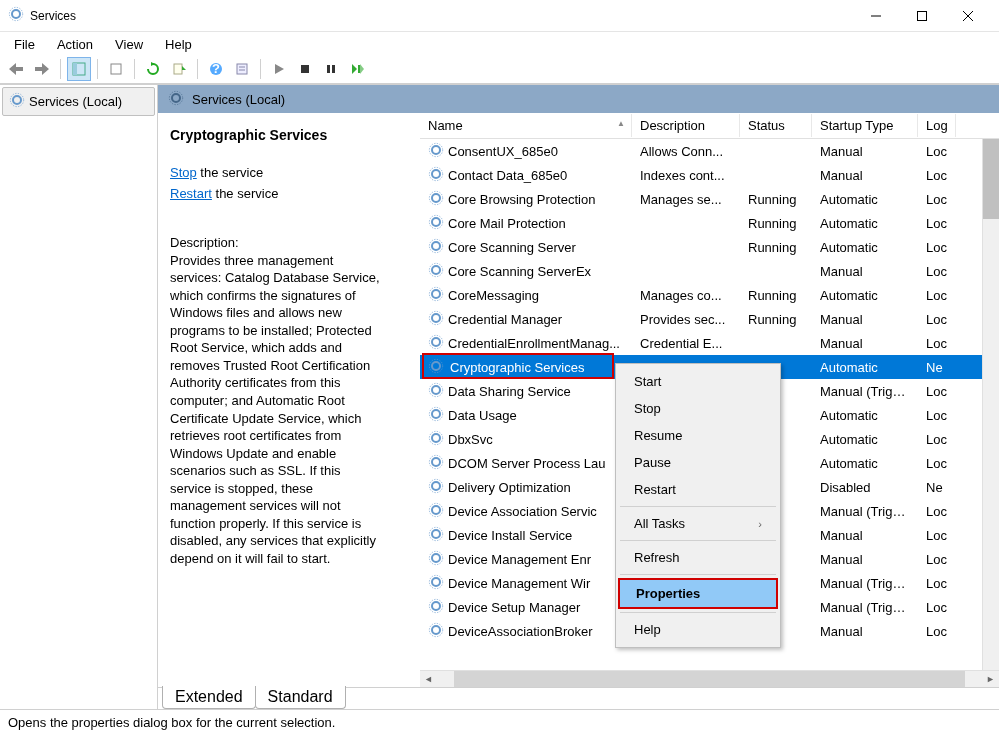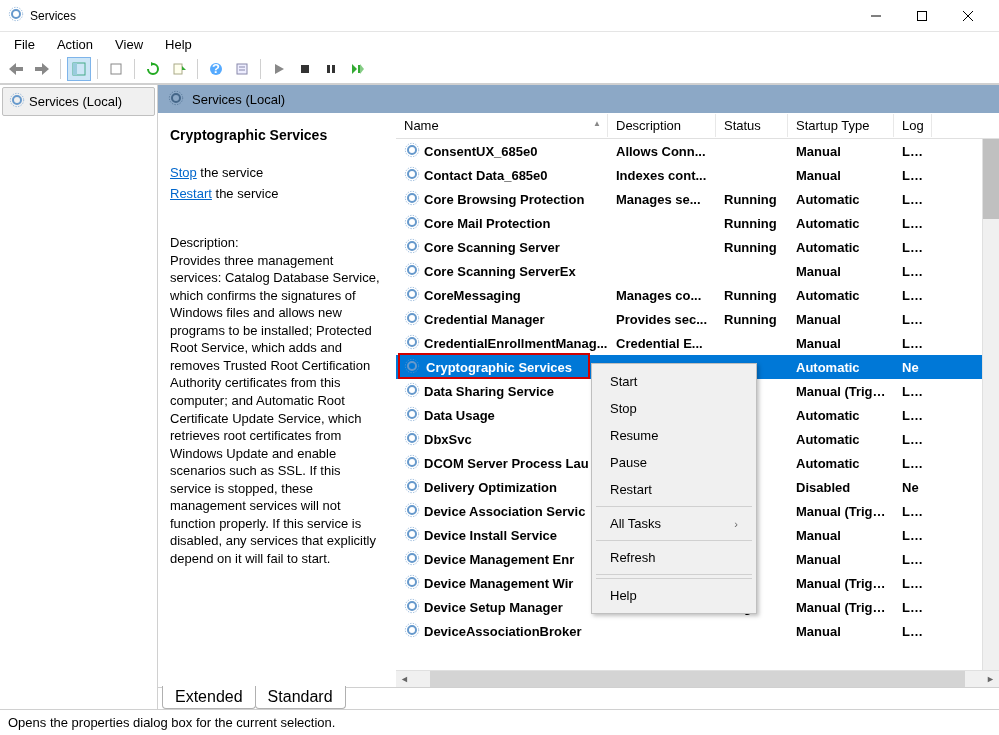--- a/index.html
+++ b/index.html
@@ -30,24 +30,24 @@
 .right-header .title { font-size: 13px; }
 
 .right-body { flex: 1; display: flex; background: #fff; overflow: hidden; }
 .detail-pane { width: 238px; padding: 14px 12px; border-right: 1px solid #fff; overflow: hidden; }
 .detail-pane h4 { font-weight: 700; font-size: 14px; margin-bottom: 20px; }
 .detail-pane .link { color: #0066cc; text-decoration: underline; cursor: pointer; }
 .detail-pane .actions { margin-bottom: 30px; line-height: 1.6; }
 .detail-pane .desc-label { margin-bottom: 2px; }
 .detail-pane .desc-text { line-height: 1.35; font-size: 13px; }
 
-.list-pane { flex: 1; display: flex; flex-direction: column; position: relative; overflow: hidden; }
+.list-pane { flex: 1; display: flex; flex-direction: column; position: relative; overflow: hidden; margin-left: 24px; }
 .list-header { display: flex; border-bottom: 1px solid #e0e0e0; background: #fff; height: 26px; align-items: center; }
 .list-header .col { padding: 4px 8px; border-right: 1px solid #e8e8e8; font-size: 13px; white-space: nowrap; overflow: hidden; }
-.list-rows { flex: 1; overflow-y: auto; position: relative; font-weight: bold; }
+.list-rows { flex: 1; overflow-y: auto; position: relative; }
 .list-row { display: flex; height: 24px; align-items: center; cursor: pointer; }
 .list-row.selected { background: #0078d7; color: #fff; }
 .list-row .cell { padding: 2px 8px; white-space: nowrap; overflow: hidden; text-overflow: ellipsis; font-size: 13px; }
 .col-name { width: 212px; display: flex; align-items: center; gap: 4px; }
 .col-desc { width: 108px; }
 .col-status { width: 72px; }
 .col-startup { width: 106px; }
 .col-logon { width: 38px; }
 
 
@@ -550,20 +550,23 @@
             <div class="cm-sep"></div>
             <div class="cm-item">
               <span>All Tasks</span>
               <span class="chev">›</span>
             </div>
             <div class="cm-sep"></div>
             <div class="cm-item">
               <span>Refresh</span>
             </div>
             <div class="cm-sep"></div>
+            <div class="cm-item highlighted redbox">
+              <span>Properties</span>
+            </div>
             <div class="cm-sep"></div>
             <div class="cm-item">
               <span>Help</span>
             </div>
           </div>
       </div>
 
     </div>
 
     <div class="tabs-row">

